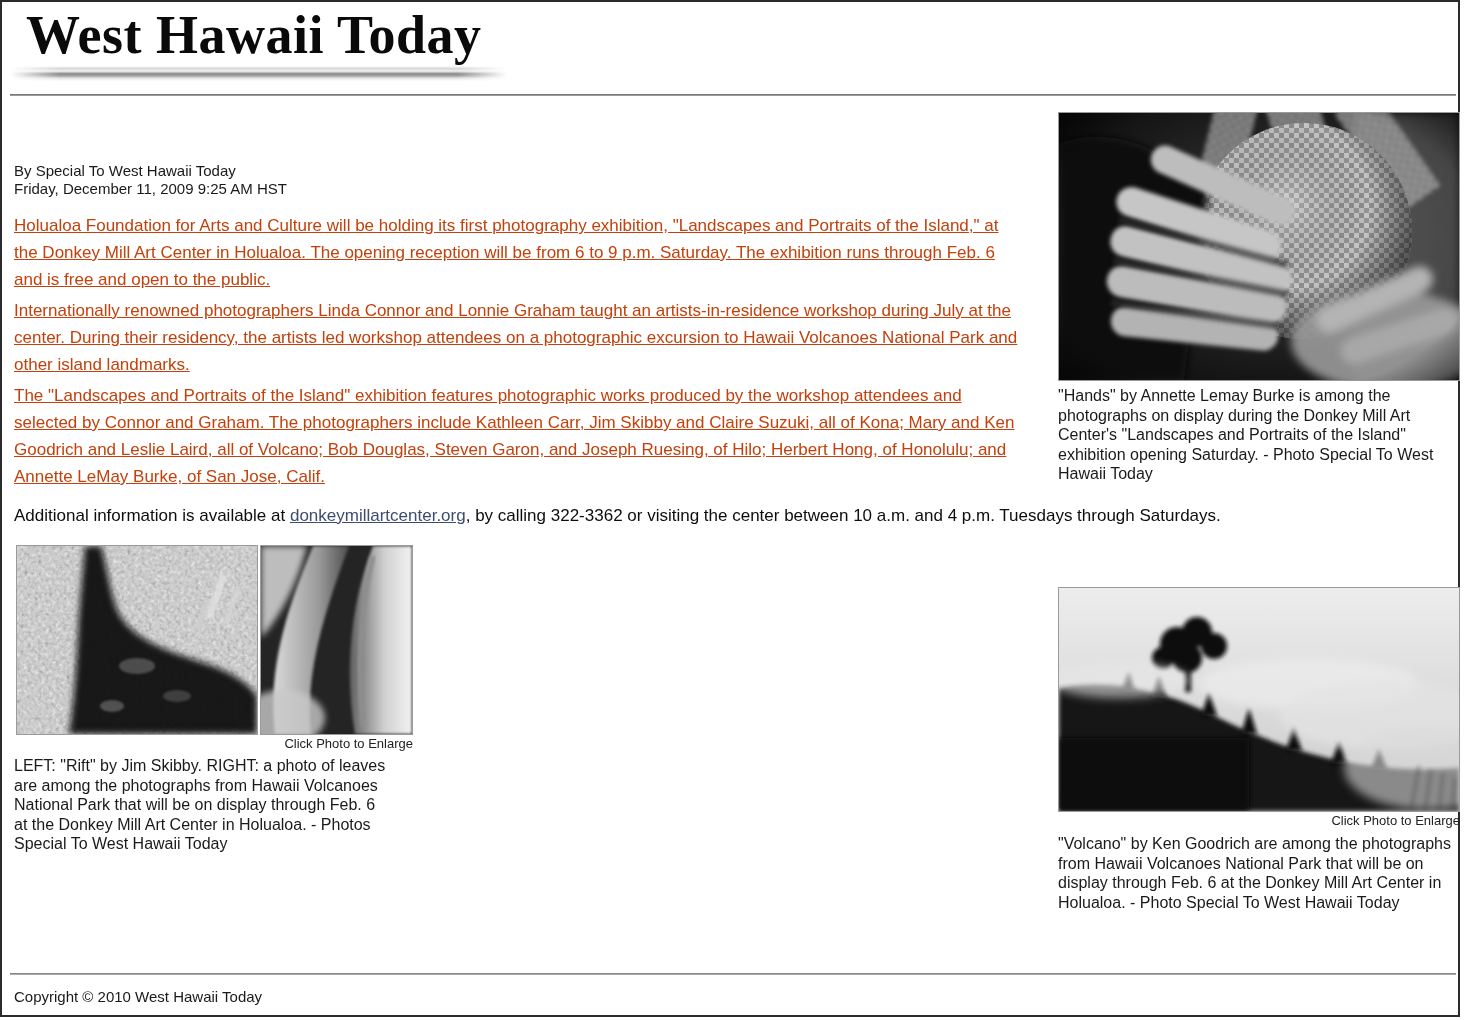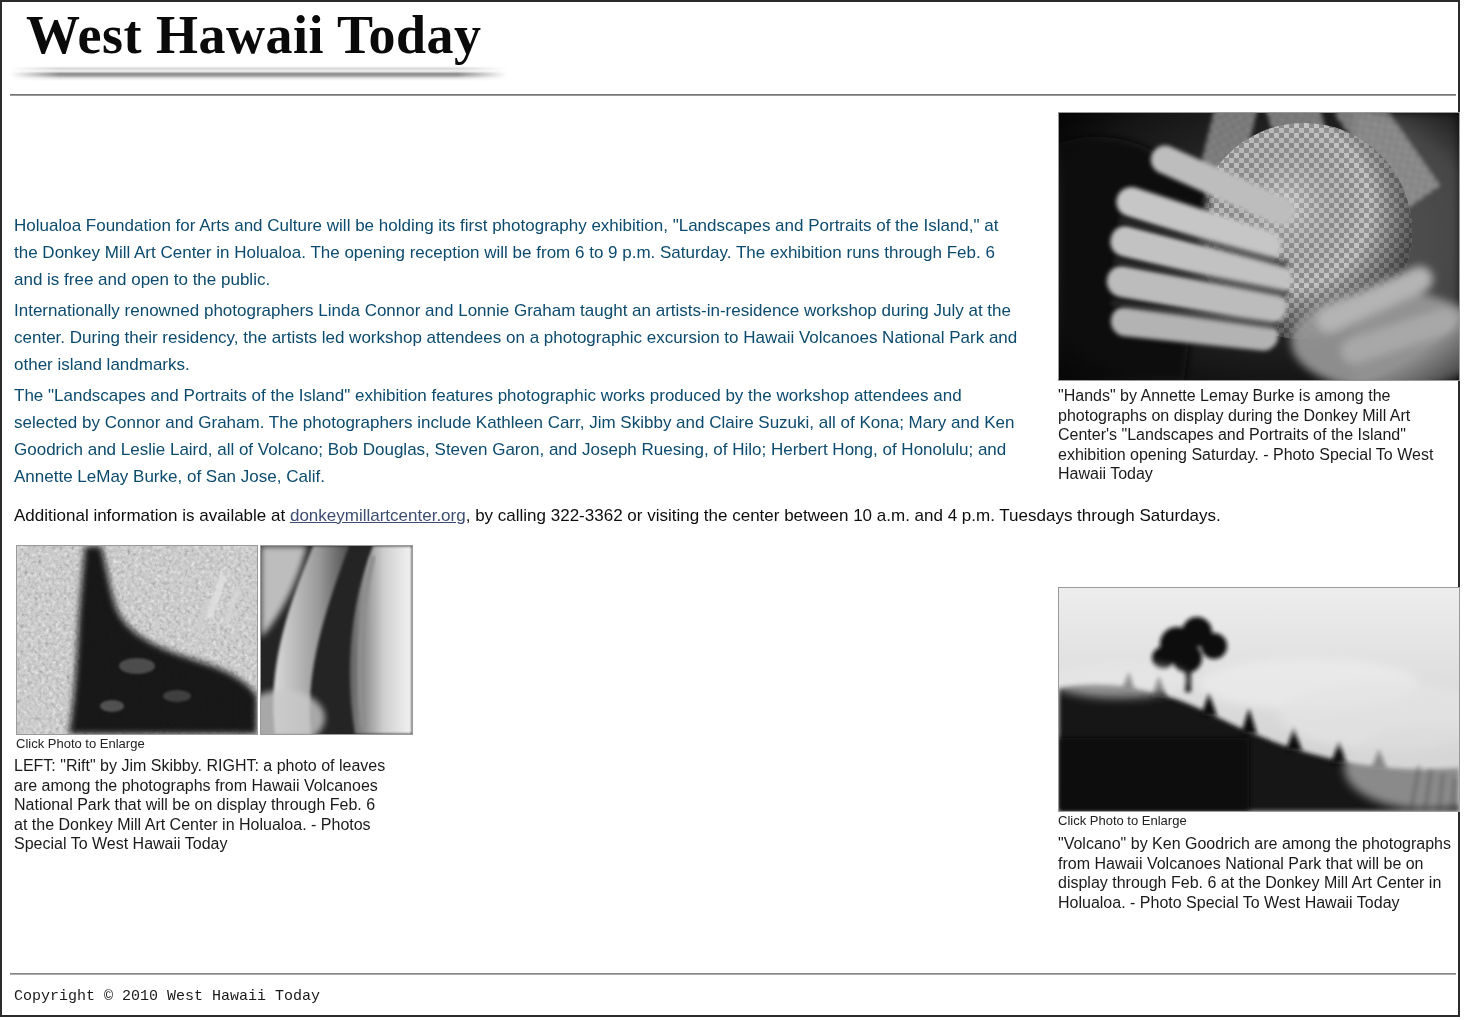--- a/index.html
+++ b/index.html
@@ -40,58 +40,62 @@
   }
   #top-rule { left: 8px; top: 92px; width: 1446px; height: 2px; background: #9a9a9a; border-top: 1px solid #777; }
 
   
   #headline {
     left: 12px; top: 108px;
     font-size: 29px; font-weight: bold; color: #000;
     letter-spacing: -0.2px;
   }
   #byline-block { left: 12px; top: 160px; font-size: 15px; line-height: 18px; color: #1a1a1a; }
-  .bodypara { left: 12px; width: 1012px; font-size: 17px; line-height: 27px; color: #0c4a6e; }
+  .bodypara { left: 12px; width: 1012px; font-size: 17px; line-height: 27px; color: #c2410c; text-decoration: underline; }
   #para-1 { top: 210px; }
   #para-2 { top: 295px; }
   #para-3 { top: 380px; }
   #additional-info { left: 12px; top: 500px; width: 1420px; font-size: 17px; line-height: 27px; color: #0d0d0d; }
   #additional-info a { color: #3d4d70; text-decoration: underline; cursor: pointer; }
 
   
   .photo { border: 1px solid #9a9a9a; background: #111; cursor: pointer; }
   .photo svg { display: block; }
   #hands-photo   { left: 1056px; top: 110px; width: 402px; height: 269px; }
   #rift-photo    { left: 14px;  top: 543px; width: 242px; height: 190px; }
   #leaves-photo  { left: 258px; top: 543px; width: 153px; height: 190px; }
   #volcano-photo { left: 1056px; top: 585px; width: 402px; height: 225px; }
 
-  .enlarge-label { font-size: 13px; color: #222; text-align: left; }
+  .enlarge-label { font-size: 13px; color: #222; text-align: right; }
   #enlarge-left  { left: 14px;  top: 734px; width: 397px; }
   #enlarge-right { left: 1056px; top: 811px; width: 402px; }
 
   .caption { font-size: 16px; line-height: 19.5px; color: #1a1a1a; }
   #hands-caption   { left: 1056px; top: 384px; width: 392px; }
   #left-caption    { left: 12px;  top: 754px; width: 372px; }
   #volcano-caption { left: 1056px; top: 832px; width: 400px; }
 
   
   #footer-rule { left: 8px; top: 971px; width: 1446px; height: 2px; background: #aaa; border-top: 1px solid #888; }
-  #copyright { left: 12px; top: 986px; font-size: 15px; color: #1a1a1a; font-family: Liberation Mono, monospace; }
+  #copyright { left: 12px; top: 986px; font-size: 15px; color: #1a1a1a; }
 </style>
 </head>
 <body>
 
 <div id="page">
   <div id="frame">
 
     <div class="abs" id="masthead-title">West Hawaii Today</div>
     <div class="abs" id="masthead-underline"></div>
     <div class="abs" id="top-rule"></div>
 
+    <div class="abs" id="byline-block">
+      <div>By Special To West Hawaii Today</div>
+      <div>Friday, December 11, 2009 9:25 AM HST</div>
+    </div>
 
     <p class="abs bodypara" id="para-1">Holualoa Foundation for Arts and Culture will be holding its first photography exhibition, "Landscapes and Portraits of the Island," at the Donkey Mill Art Center in Holualoa. The opening reception will be from 6 to 9 p.m. Saturday. The exhibition runs through Feb. 6 and is free and open to the public.</p>
     <p class="abs bodypara" id="para-2">Internationally renowned photographers Linda Connor and Lonnie Graham taught an artists-in-residence workshop during July at the center. During their residency, the artists led workshop attendees on a photographic excursion to Hawaii Volcanoes National Park and other island landmarks.</p>
     <p class="abs bodypara" id="para-3">The "Landscapes and Portraits of the Island" exhibition features photographic works produced by the workshop attendees and selected by Connor and Graham. The photographers include Kathleen Carr, Jim Skibby and Claire Suzuki, all of Kona; Mary and Ken Goodrich and Leslie Laird, all of Volcano; Bob Douglas, Steven Garon, and Joseph Ruesing, of Hilo; Herbert Hong, of Honolulu; and Annette LeMay Burke, of San Jose, Calif.</p>
 
     <p class="abs" id="additional-info"><span>Additional information is available at </span><a>donkeymillartcenter.org</a><span>, by calling 322-3362 or visiting the center between 10 a.m. and 4 p.m. Tuesdays through Saturdays.</span></p>
 
     <div class="abs photo" id="hands-photo">
       <svg width="400" height="267" viewBox="0 0 400 267" xmlns="http://www.w3.org/2000/svg">
         <defs>

